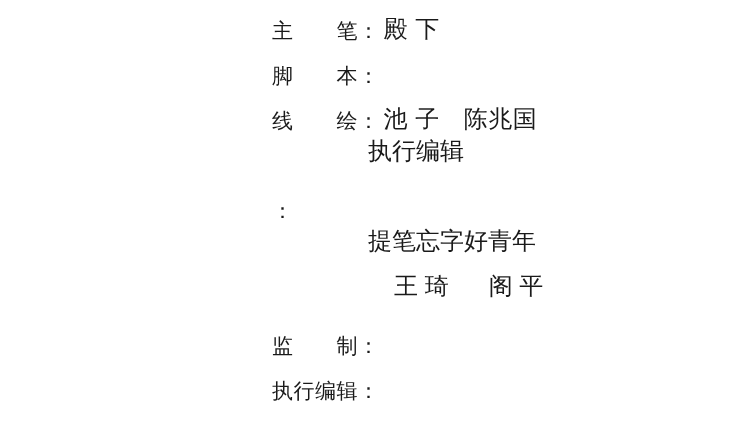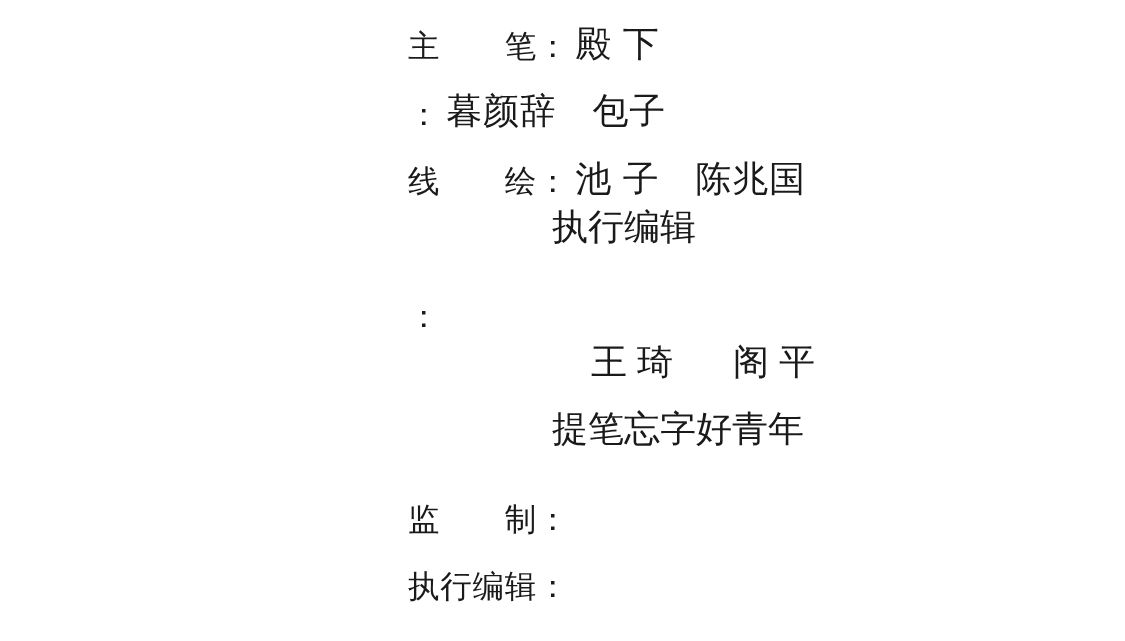--- a/index.html
+++ b/index.html
@@ -71,47 +71,47 @@
 <div class="page">
   <div class="credits">
 
     <div class="credit-row">
       <span class="role">主 笔</span>
       <span class="role-colon">：</span>
       <span class="names"><span>殿 下</span></span>
     </div>
 
     <div class="credit-row">
+      <span class="role">脚 本</span>
       <span class="role-colon">：</span>
-      <span class="names"><span>暮颜辞</span><span class="gap-1"></span><span>包子</span></span>
     </div>
 
     <div class="credit-row">
       <span class="role">线 绘</span>
       <span class="role-colon">：</span>
       <span class="names"><span>池 子</span><span class="gap-1"></span><span>陈兆国</span></span>
     </div>
 
     <div class="cont-row">
       <span class="cont-indent-1"></span>
       <span class="names"><span>执行编辑</span></span>
     </div>
 
     <div class="credit-row">
       <span class="role-colon">：</span>
     </div>
 
     <div class="cont-row">
-      <span class="cont-indent-2"></span>
-      <span class="names"><span>王 琦</span><span class="gap-2"></span><span>阁 平</span></span>
+      <span class="cont-indent-1"></span>
+      <span class="names"><span>提笔忘字好青年</span></span>
     </div>
 
     <div class="cont-row">
-      <span class="cont-indent-1"></span>
-      <span class="names"><span>提笔忘字好青年</span></span>
+      <span class="cont-indent-2"></span>
+      <span class="names"><span>王 琦</span><span class="gap-2"></span><span>阁 平</span></span>
     </div>
 
     <div class="credit-row">
       <span class="role">监 制</span>
       <span class="role-colon">：</span>
     </div>
 
     <div class="credit-row">
       <span class="role">执行编辑</span>
       <span class="role-colon">：</span>

